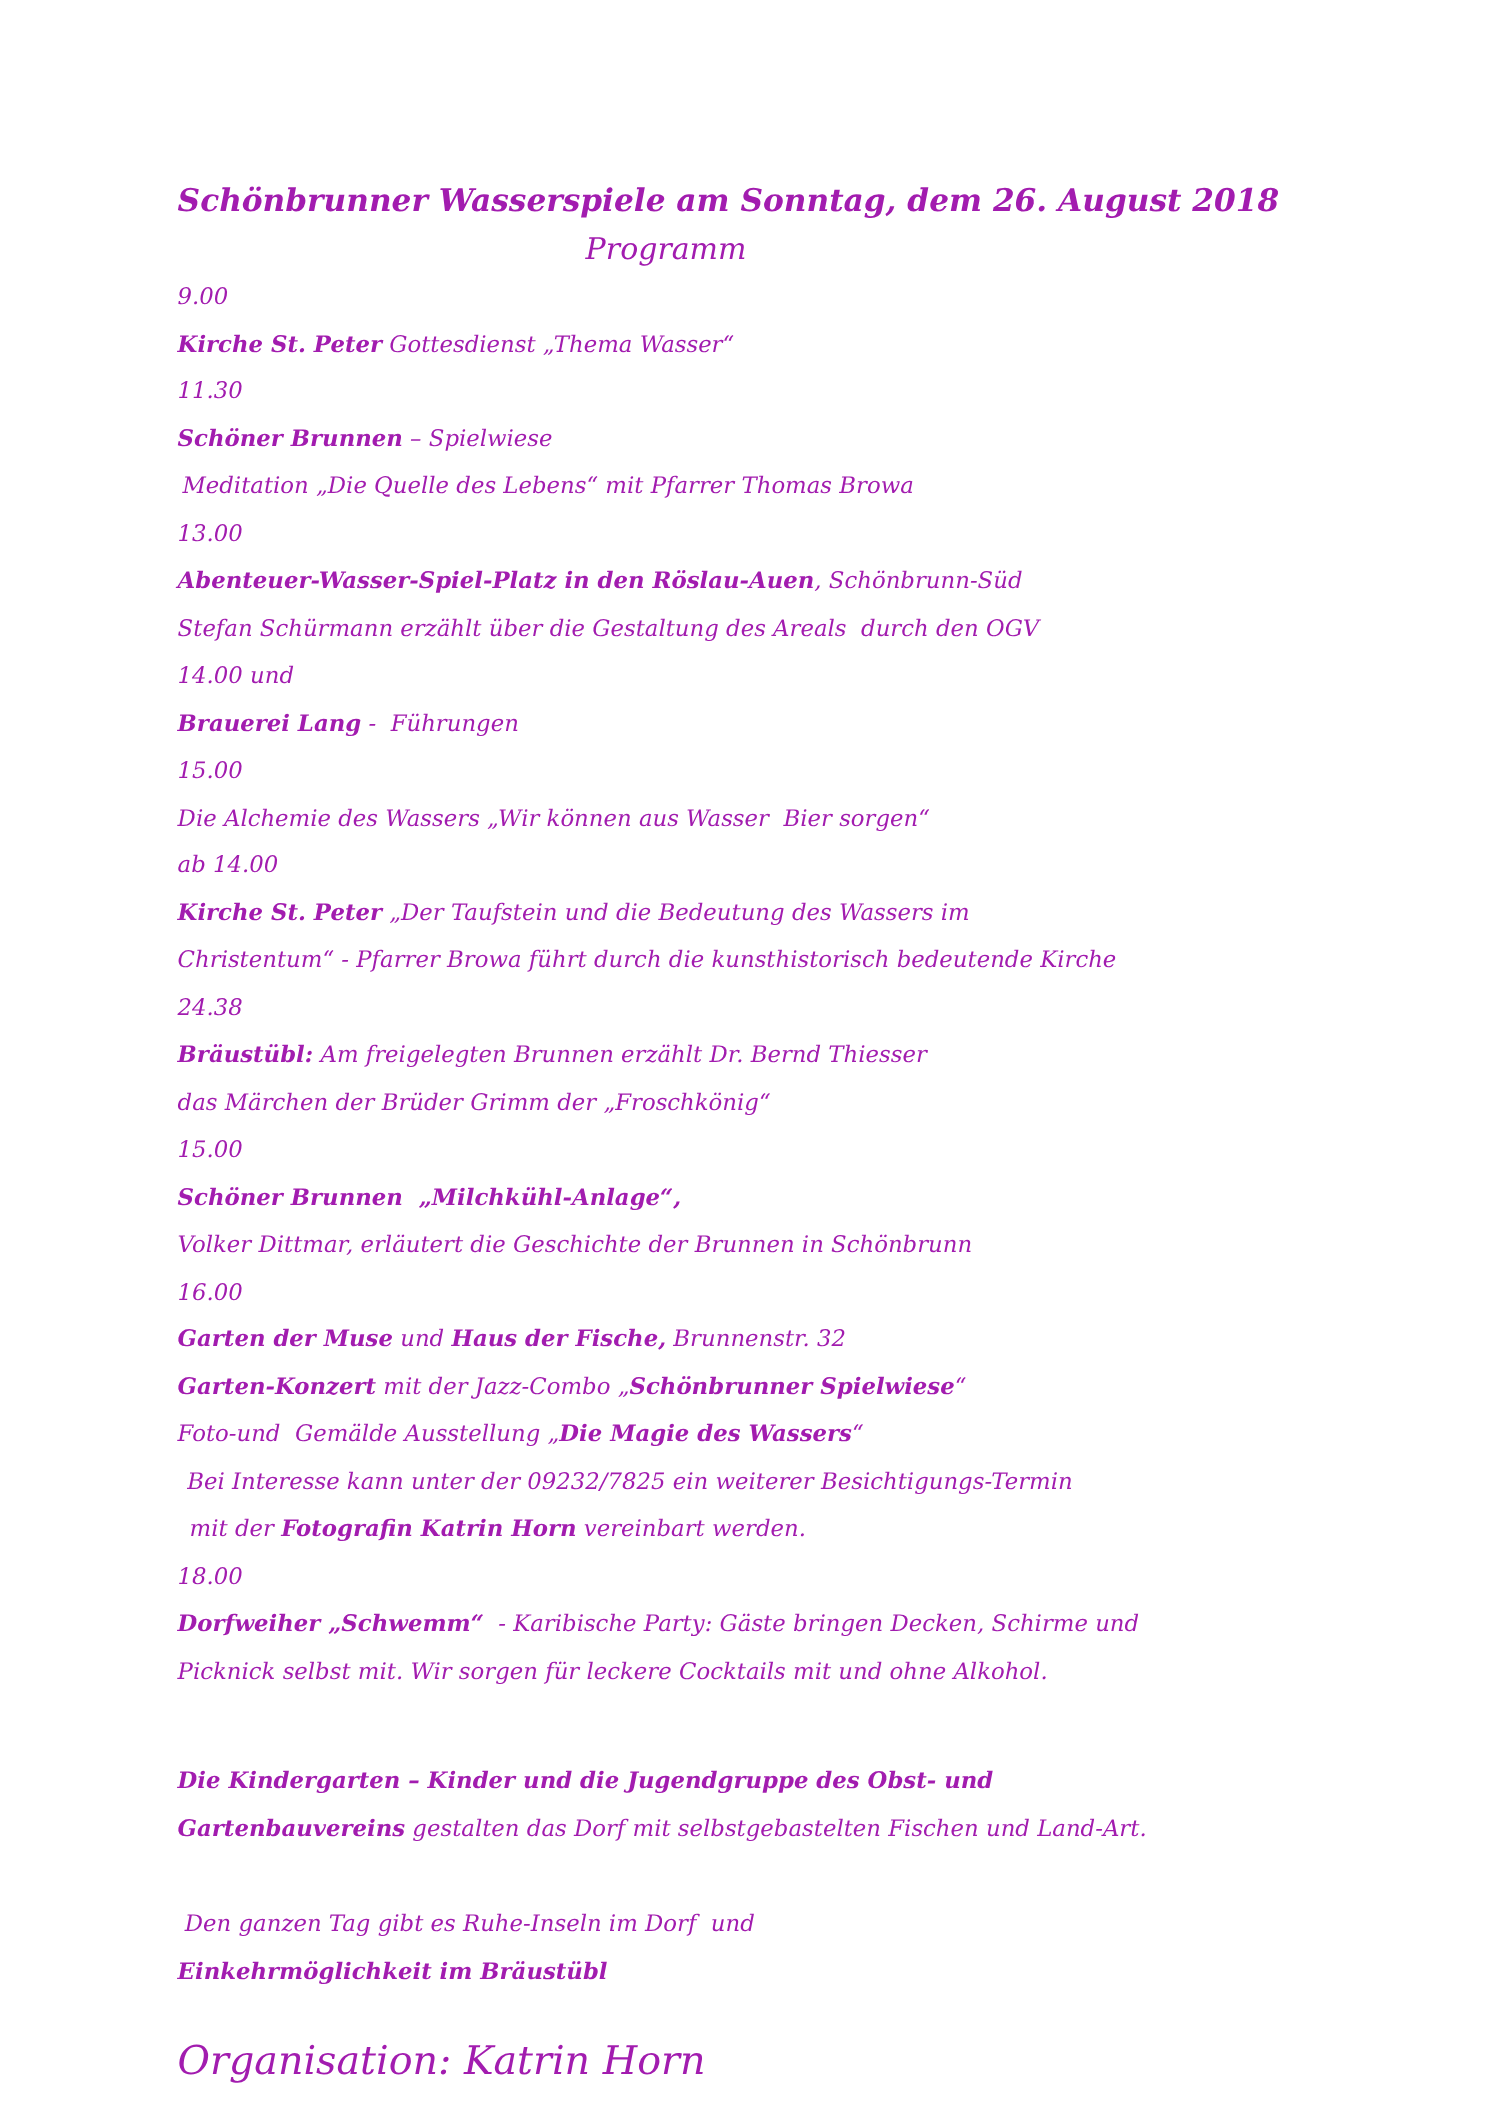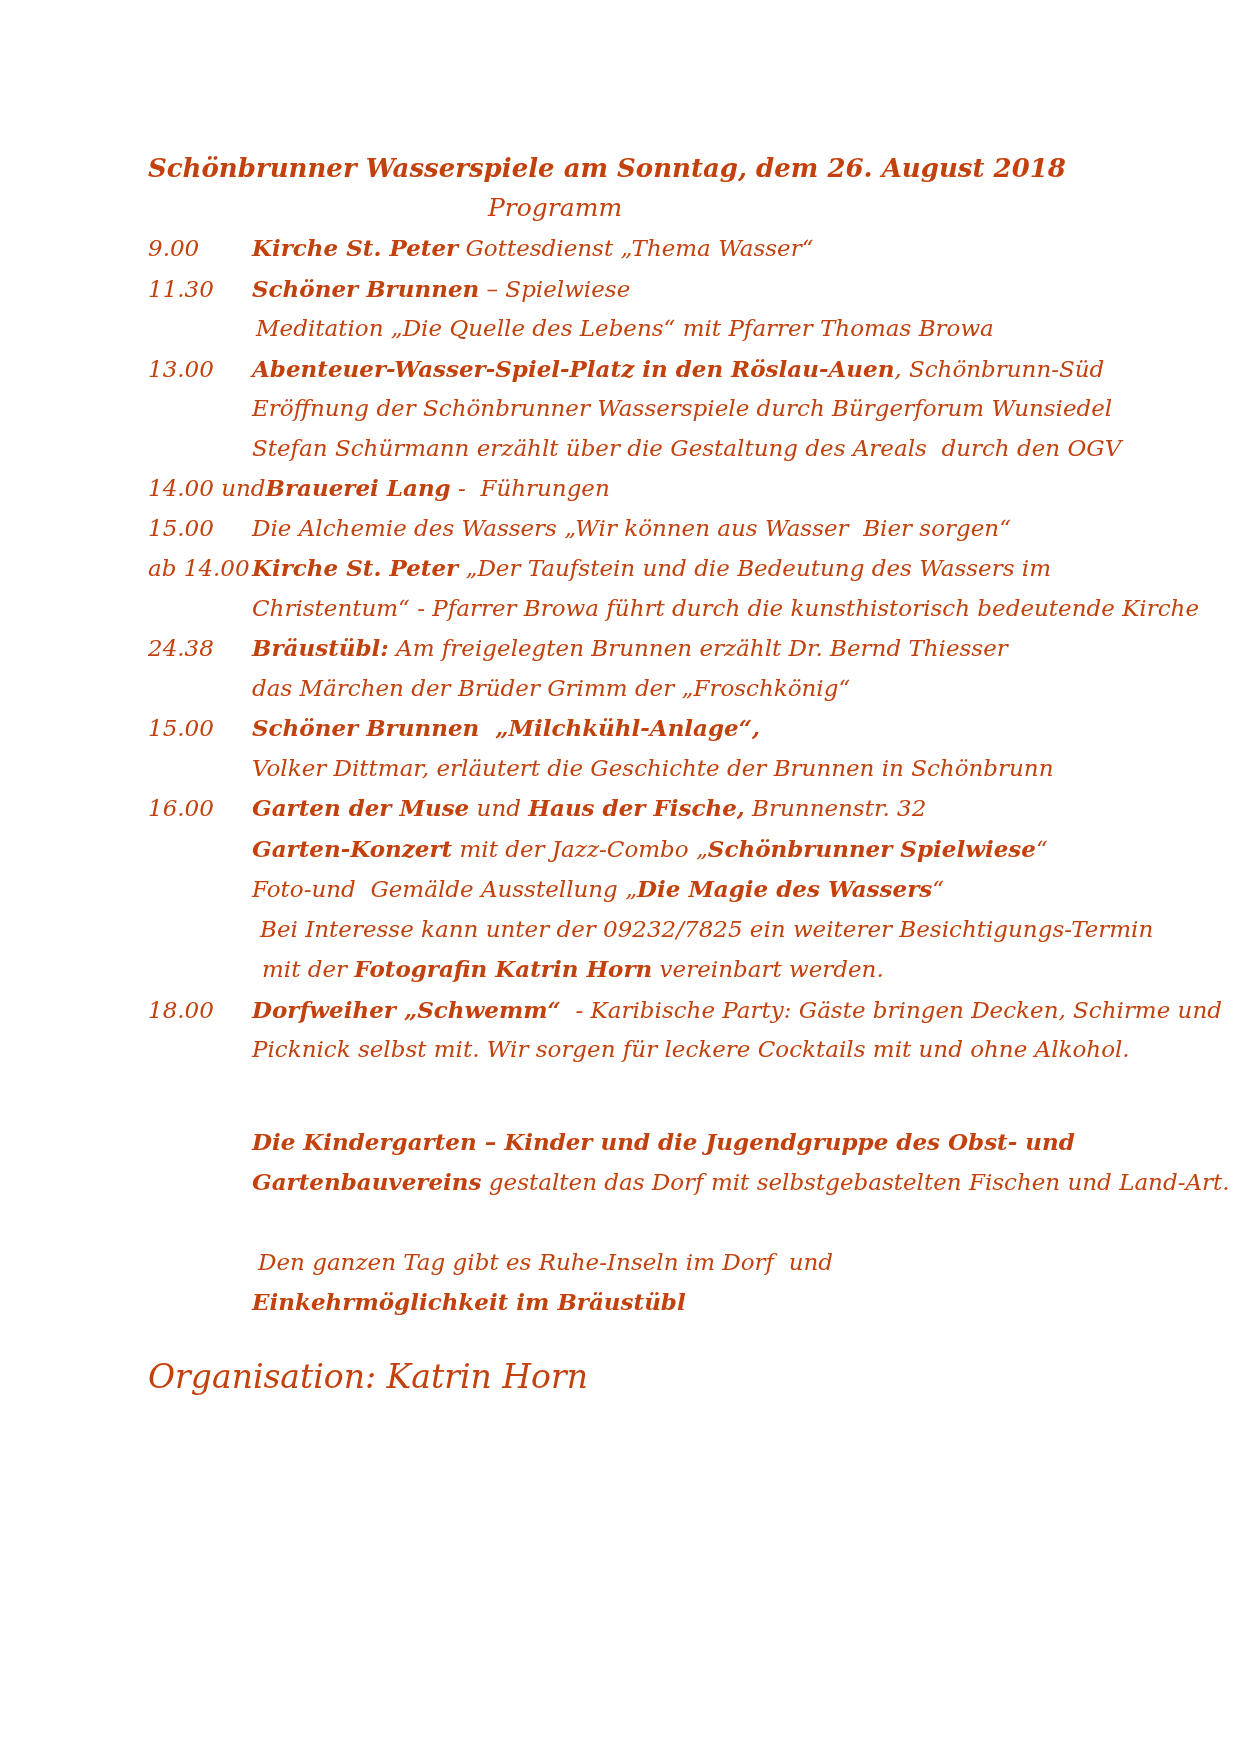--- a/index.html
+++ b/index.html
@@ -24,49 +24,49 @@
     white-space: pre-wrap;
   }
   .programm {
     font-size: 25px;
     line-height: 40px;
     margin-left: 340px;
   }
   .row {
     display: flex;
     align-items: baseline;
-    font-size: 23px;
+    font-size: 19px;
     line-height: 39.5px;
     white-space: pre-wrap;
+    flex-direction: column;
   }
   .time {
     flex: 0 0 auto;
     min-width: 104px;
   }
   .content { white-space: pre-wrap; }
   .b { font-weight: bold; }
   .footer {
     margin-top: 34px;
     font-size: 33px;
     line-height: 39px;
   }
 </style>
 </head>
 <body>
 
-<div class="page" style="color: #c2410c; background: rgb(255, 255, 255);">
+<div class="page" style="color: #a21caf; background: rgb(255, 255, 255);">
   <div class="doc">
     <div class="title">Schönbrunner Wasserspiele am Sonntag, dem 26. August 2018</div>
     <div class="programm">Programm</div>
     <div id="schedule" class="rows">
         <div class="row"><span class="time">9.00</span><span class="content"><span class="b">Kirche St. Peter</span><span class="r"> Gottesdienst „Thema Wasser“</span></span></div>
         <div class="row"><span class="time">11.30</span><span class="content"><span class="b">Schöner Brunnen</span><span class="r"> – Spielwiese</span></span></div>
         <div class="row"><span class="time"></span><span class="content" style="padding-left: 4px;"><span class="r">Meditation „Die Quelle des Lebens“ mit Pfarrer Thomas Browa</span></span></div>
         <div class="row"><span class="time">13.00</span><span class="content"><span class="b">Abenteuer-Wasser-Spiel-Platz in den Röslau-Auen</span><span class="r">, Schönbrunn-Süd</span></span></div>
-        <div class="row"><span class="time"></span><span class="content"><span class="r">Eröffnung der Schönbrunner Wasserspiele durch Bürgerforum Wunsiedel</span></span></div>
         <div class="row"><span class="time"></span><span class="content"><span class="r">Stefan Schürmann erzählt über die Gestaltung des Areals  durch den OGV</span></span></div>
         <div class="row"><span class="time">14.00 und</span><span class="content"><span class="b">Brauerei Lang</span><span class="r"> -  Führungen</span></span></div>
         <div class="row"><span class="time">15.00</span><span class="content"><span class="r">Die Alchemie des Wassers „Wir können aus Wasser  Bier sorgen“</span></span></div>
         <div class="row"><span class="time">ab 14.00</span><span class="content"><span class="b">Kirche St. Peter</span><span class="r"> „Der Taufstein und die Bedeutung des Wassers im</span></span></div>
         <div class="row"><span class="time"></span><span class="content"><span class="r">Christentum“ - Pfarrer Browa führt durch die kunsthistorisch bedeutende Kirche</span></span></div>
         <div class="row"><span class="time">24.38</span><span class="content"><span class="b">Bräustübl:</span><span class="r"> Am freigelegten Brunnen erzählt Dr. Bernd Thiesser</span></span></div>
         <div class="row"><span class="time"></span><span class="content"><span class="r">das Märchen der Brüder Grimm der „Froschkönig“</span></span></div>
         <div class="row"><span class="time">15.00</span><span class="content"><span class="b">Schöner Brunnen  „Milchkühl-Anlage“,</span></span></div>
         <div class="row"><span class="time"></span><span class="content"><span class="r">Volker Dittmar, erläutert die Geschichte der Brunnen in Schönbrunn</span></span></div>
         <div class="row"><span class="time">16.00</span><span class="content"><span class="b">Garten der Muse</span><span class="r"> und </span><span class="b">Haus der Fische,</span><span class="r"> Brunnenstr. 32</span></span></div>

